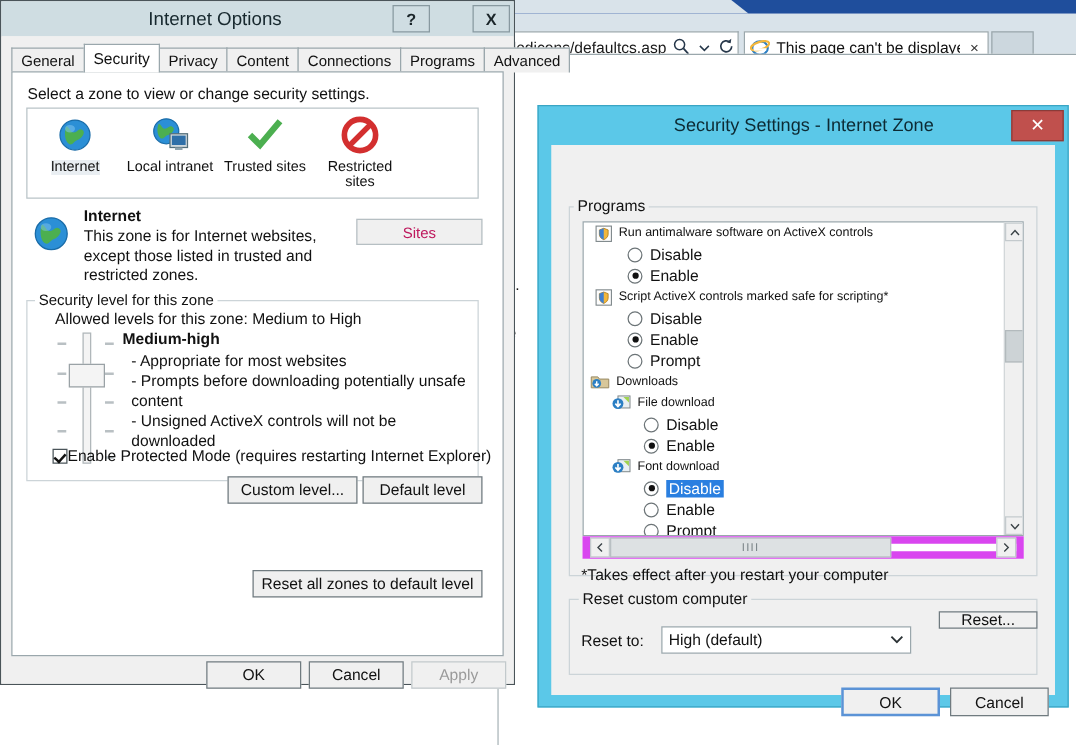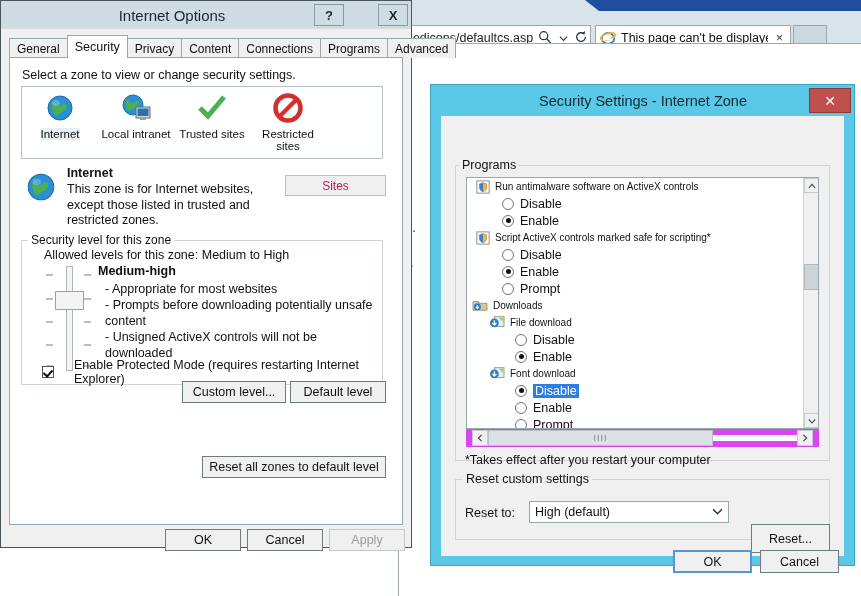--- a/index.html
+++ b/index.html
@@ -168,21 +168,21 @@
     background:#f4f4f4;border:1px solid #9aa2a6;box-sizing:border-box;
   }
   #io-lvlname{
     position:absolute;left:88px;top:206px;font-size:12.5px;font-weight:bold;color:#111;
   }
   #io-lvldesc{
     position:absolute;left:95px;top:223px;width:270px;
     font-size:12.5px;line-height:16px;color:#111;
   }
   #io-protected{
-    position:absolute;left:32px;top:300px;display:flex;align-items:center;gap:20px;
+    position:absolute;left:32px;top:300px;display:flex;align-items:center;gap:0;
     font-size:12.5px;color:#111;
   }
   .chk{
     width:12px;height:12px;background:#fff;border:1px solid #4a5459;
     box-sizing:border-box;position:relative;flex:none;
   }
   .chk.on::after{
     content:"";position:absolute;left:2px;top:1px;width:4px;height:7px;
     border:solid #111;border-width:0 2px 2px 0;transform:rotate(42deg);
   }
@@ -303,21 +303,21 @@
   #ss-reset-lbl{position:absolute;left:24px;top:390px;font-size:12.5px;color:#111;}
   #ss-select{
     position:absolute;left:88px;top:385px;width:200px;height:22px;
     background:#ffffff;border:1px solid #9aa7ac;box-sizing:border-box;
     display:flex;align-items:center;padding:0 0 0 5px;font-size:12.5px;color:#111;
   }
   #ss-select-arrow{
     margin-left:auto;width:22px;text-align:center;font-size:9px;color:#2b3235;
   }
   #ss-resetbtn{
-    position:absolute;left:310px;top:408px;width:79px;height:29px;
+    position:absolute;left:310px;top:373px;width:79px;height:14px;
   }
   #ss-ok{
     position:absolute;left:232px;top:434px;width:79px;height:23px;
     border:2px solid #5b93d6;
   }
   #ss-cancel{position:absolute;left:319px;top:434px;width:79px;height:23px;}
 </style>
 </head>
 <body>
 
@@ -636,21 +636,21 @@
       <span class="hbtn">
         <svg width="6" height="8" viewBox="0 0 7 10">
             <path d="M1.5 1 L5.5 5 L1.5 9" fill="none" stroke="#3b4347" stroke-width="1.4"></path>
           </svg>
       </span>
     </div>
 
     <div id="ss-note">*Takes effect after you restart your computer</div>
 
     <div id="ss-reset-box"></div>
-    <div id="ss-reset-title">Reset custom settings</div>
+    <div id="ss-reset-title">Reset custom computer</div>
     <div id="ss-reset-lbl">Reset to:</div>
 
     <div id="ss-select">
       <span>High (default)</span>
       <span id="ss-select-arrow">
         <svg width="11" height="7" viewBox="0 0 12 8">
             <path d="M1 1.5 L6 6.5 L11 1.5" fill="none" stroke="#2b3235" stroke-width="1.7"></path>
           </svg>
       </span>
     </div>

